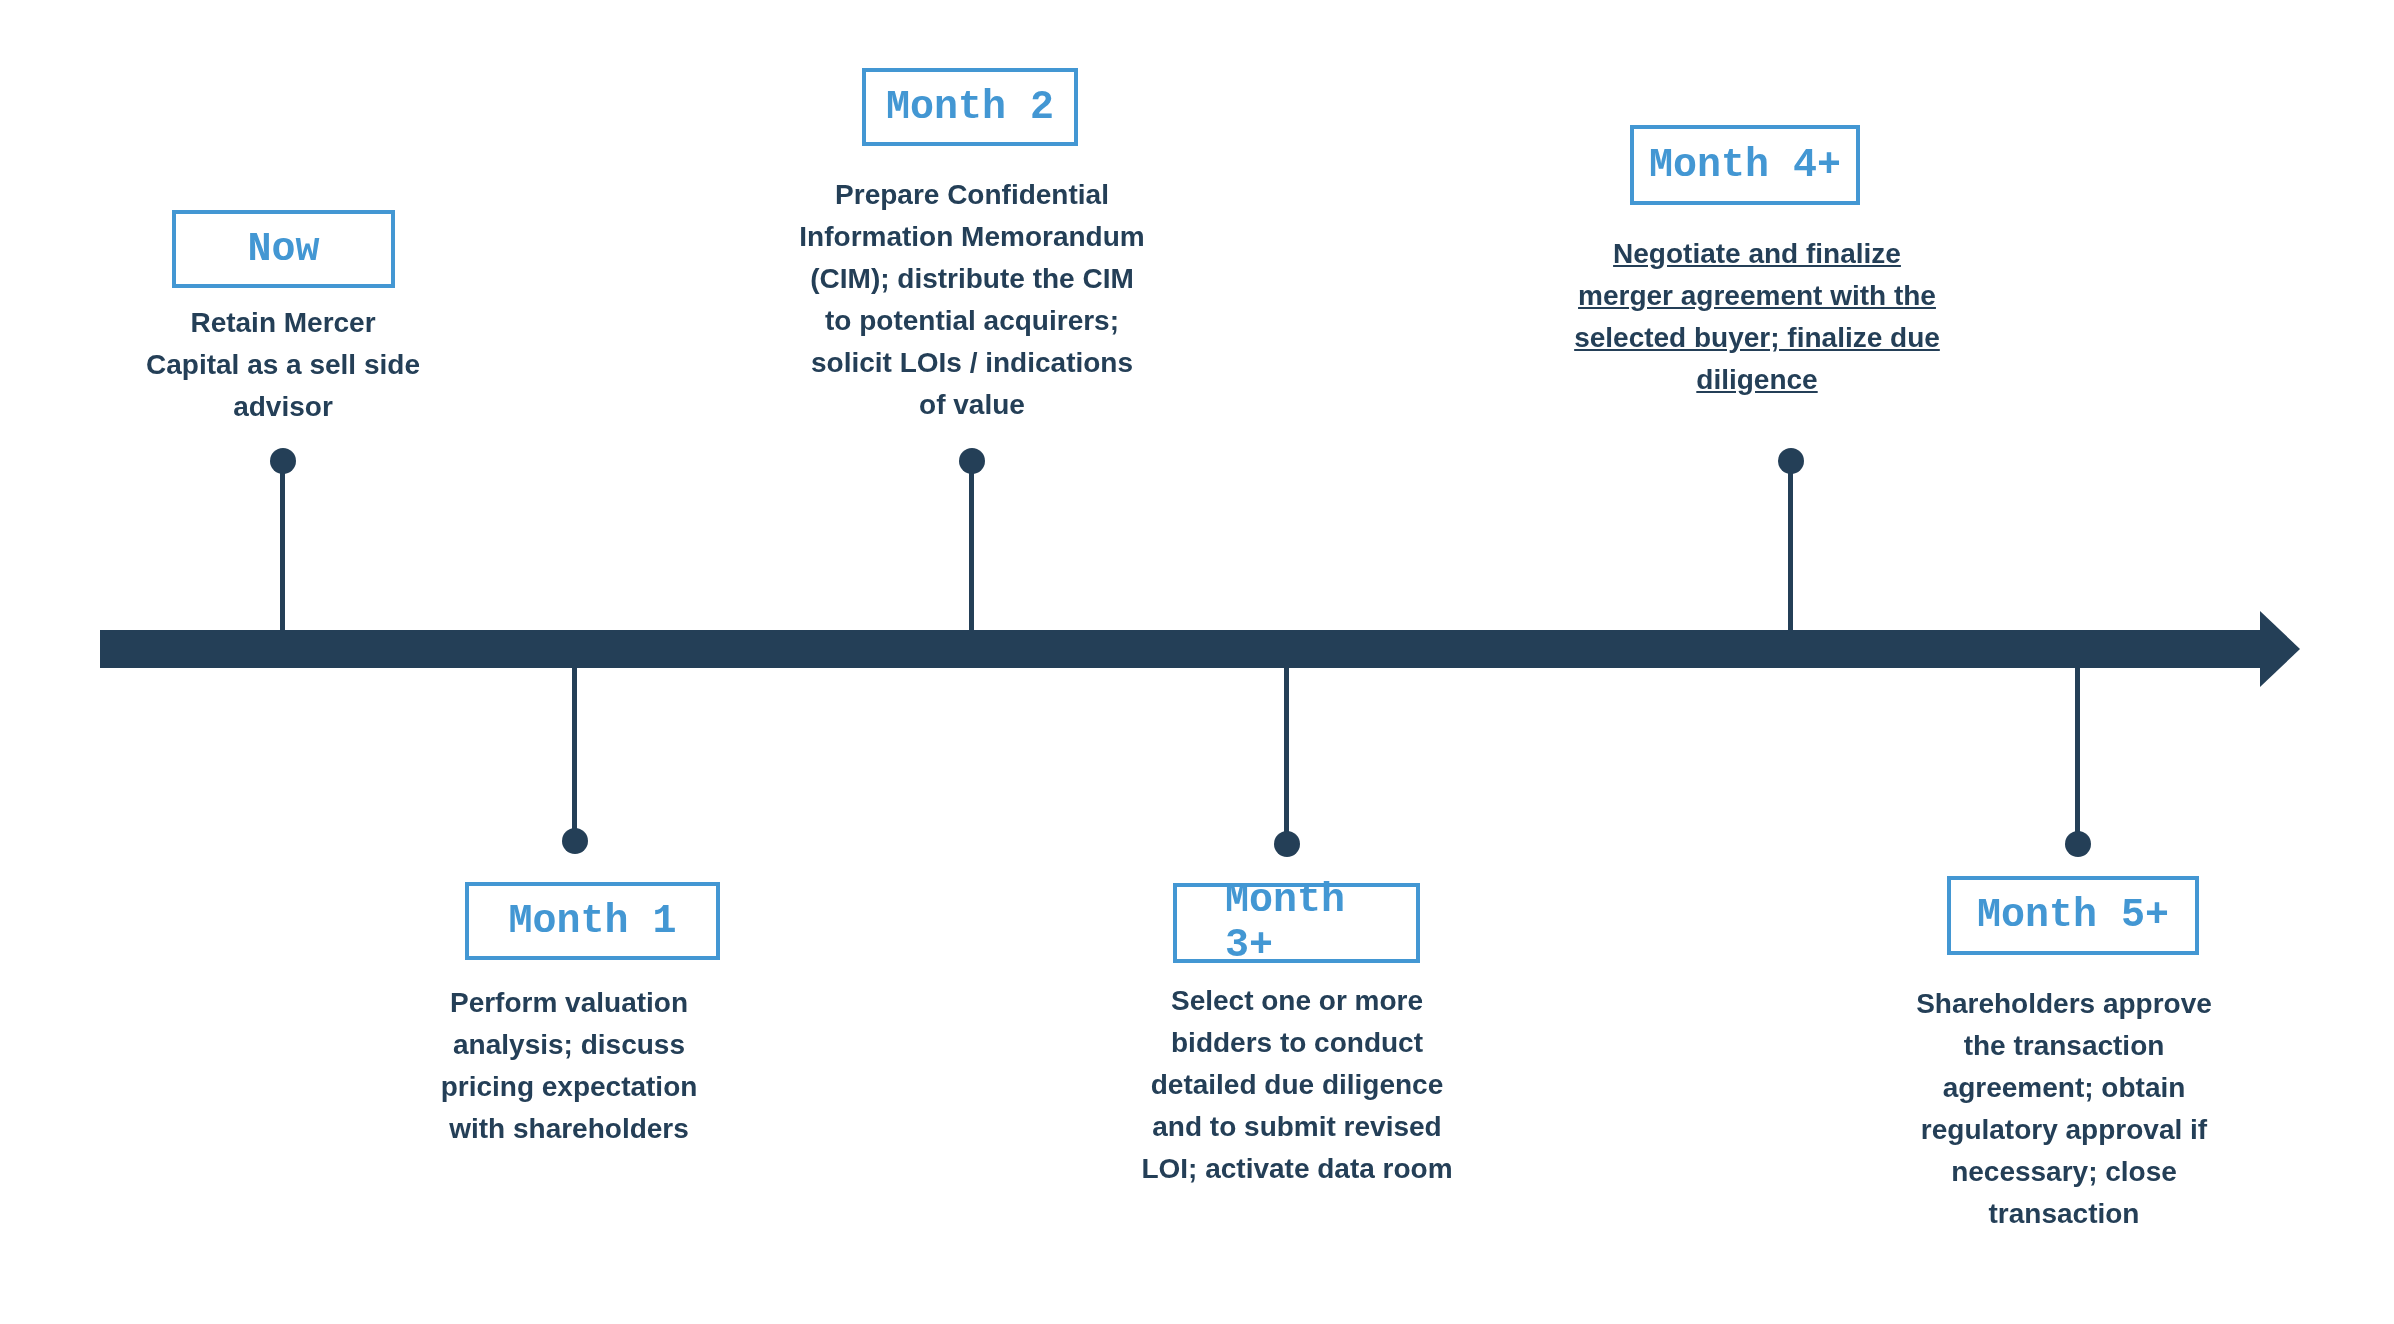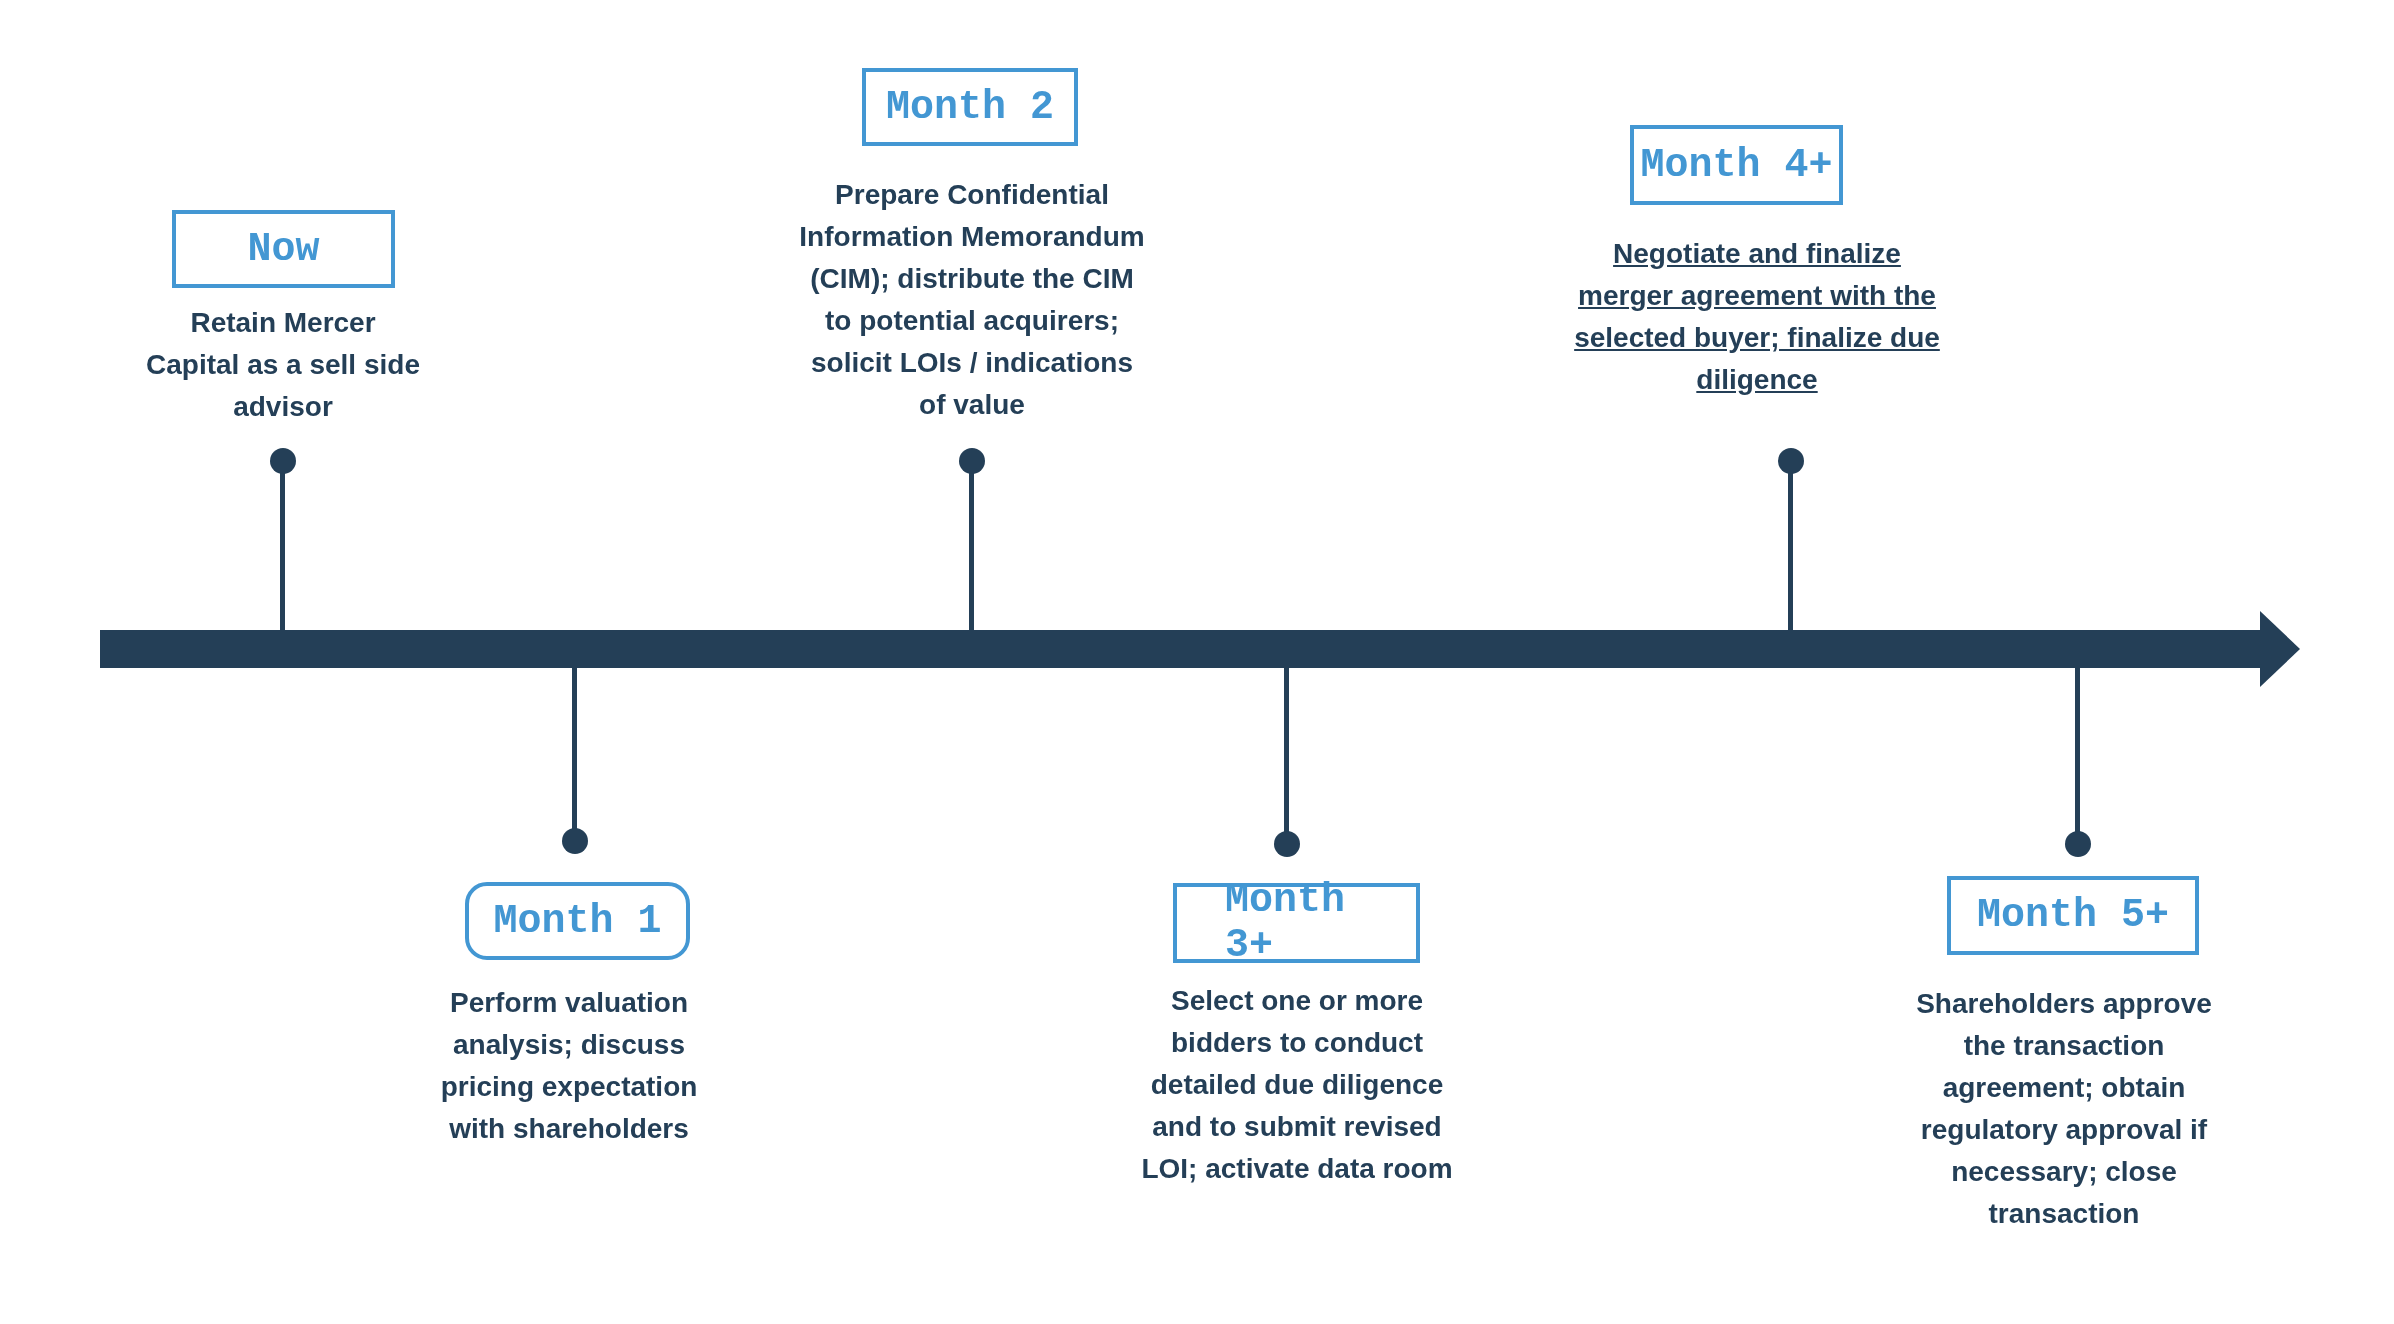--- a/index.html
+++ b/index.html
@@ -72,21 +72,21 @@
       <span>Now</span>
     </div>
     <div class="desc" style="left:43px; top:302px; width:480px;">Retain Mercer
 Capital as a sell side
 advisor</div>
     <div class="stem" style="left:280px; top:461px; height:169px;"></div>
     <div class="dot" style="left:270px; top:448px;"></div>
   </div>
 
   <div>
-    <div class="label-box" style="left:465px; top:882px; width:225px; height:78px;border-radius:22px;">
+    <div class="label-box" style="left:465px; top:882px; width:255px; height:78px;">
       <span>Month 1</span>
     </div>
     <div class="desc" style="left:309px; top:982px; width:520px;">Perform valuation
 analysis; discuss
 pricing expectation
 with shareholders</div>
     <div class="stem" style="left:572px; top:668px; height:173px;"></div>
     <div class="dot" style="left:562px; top:828px;"></div>
   </div>
 
@@ -111,21 +111,21 @@
     <div class="desc" style="left:1017px; top:980px; width:560px;">Select one or more
 bidders to conduct
 detailed due diligence
 and to submit revised
 LOI; activate data room</div>
     <div class="stem" style="left:1284px; top:668px; height:176px;"></div>
     <div class="dot" style="left:1274px; top:831px;"></div>
   </div>
 
   <div>
-    <div class="label-box" style="left:1630px; top:125px; width:213px; height:80px;">
+    <div class="label-box" style="left:1630px; top:125px; width:230px; height:80px;">
       <span>Month 4+</span>
     </div>
     <div class="desc" style="left:1437px; top:233px; width:640px;text-decoration:underline;">Negotiate and finalize
 merger agreement with the
 selected buyer; finalize due
 diligence</div>
     <div class="stem" style="left:1788px; top:461px; height:169px;"></div>
     <div class="dot" style="left:1778px; top:448px;"></div>
   </div>
 

